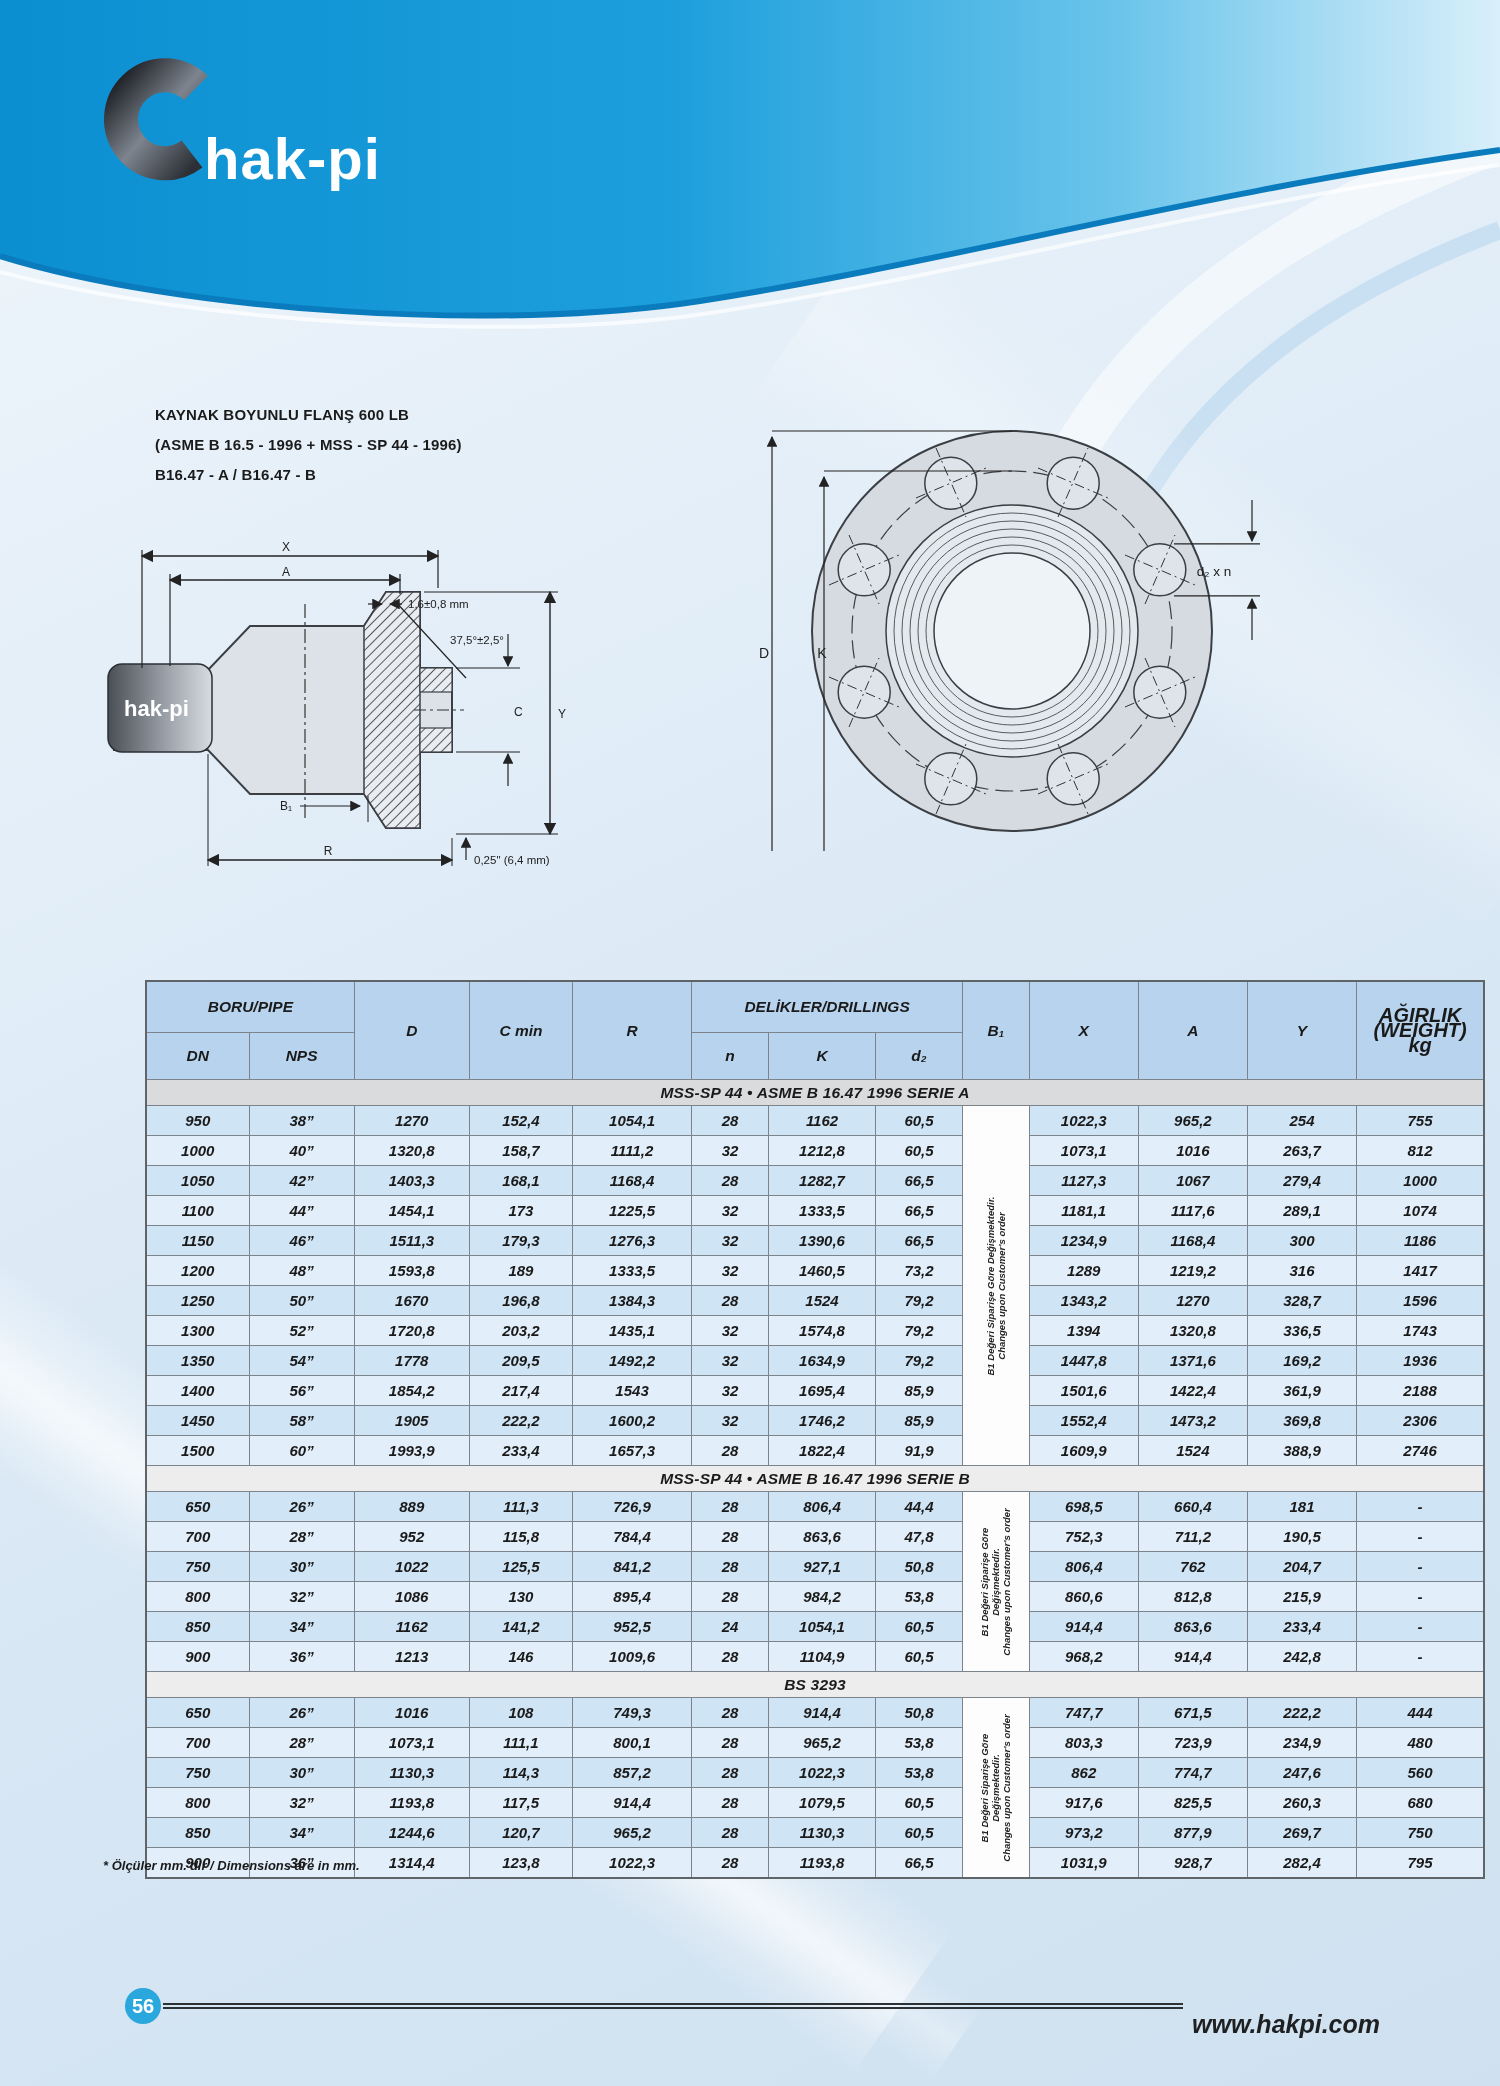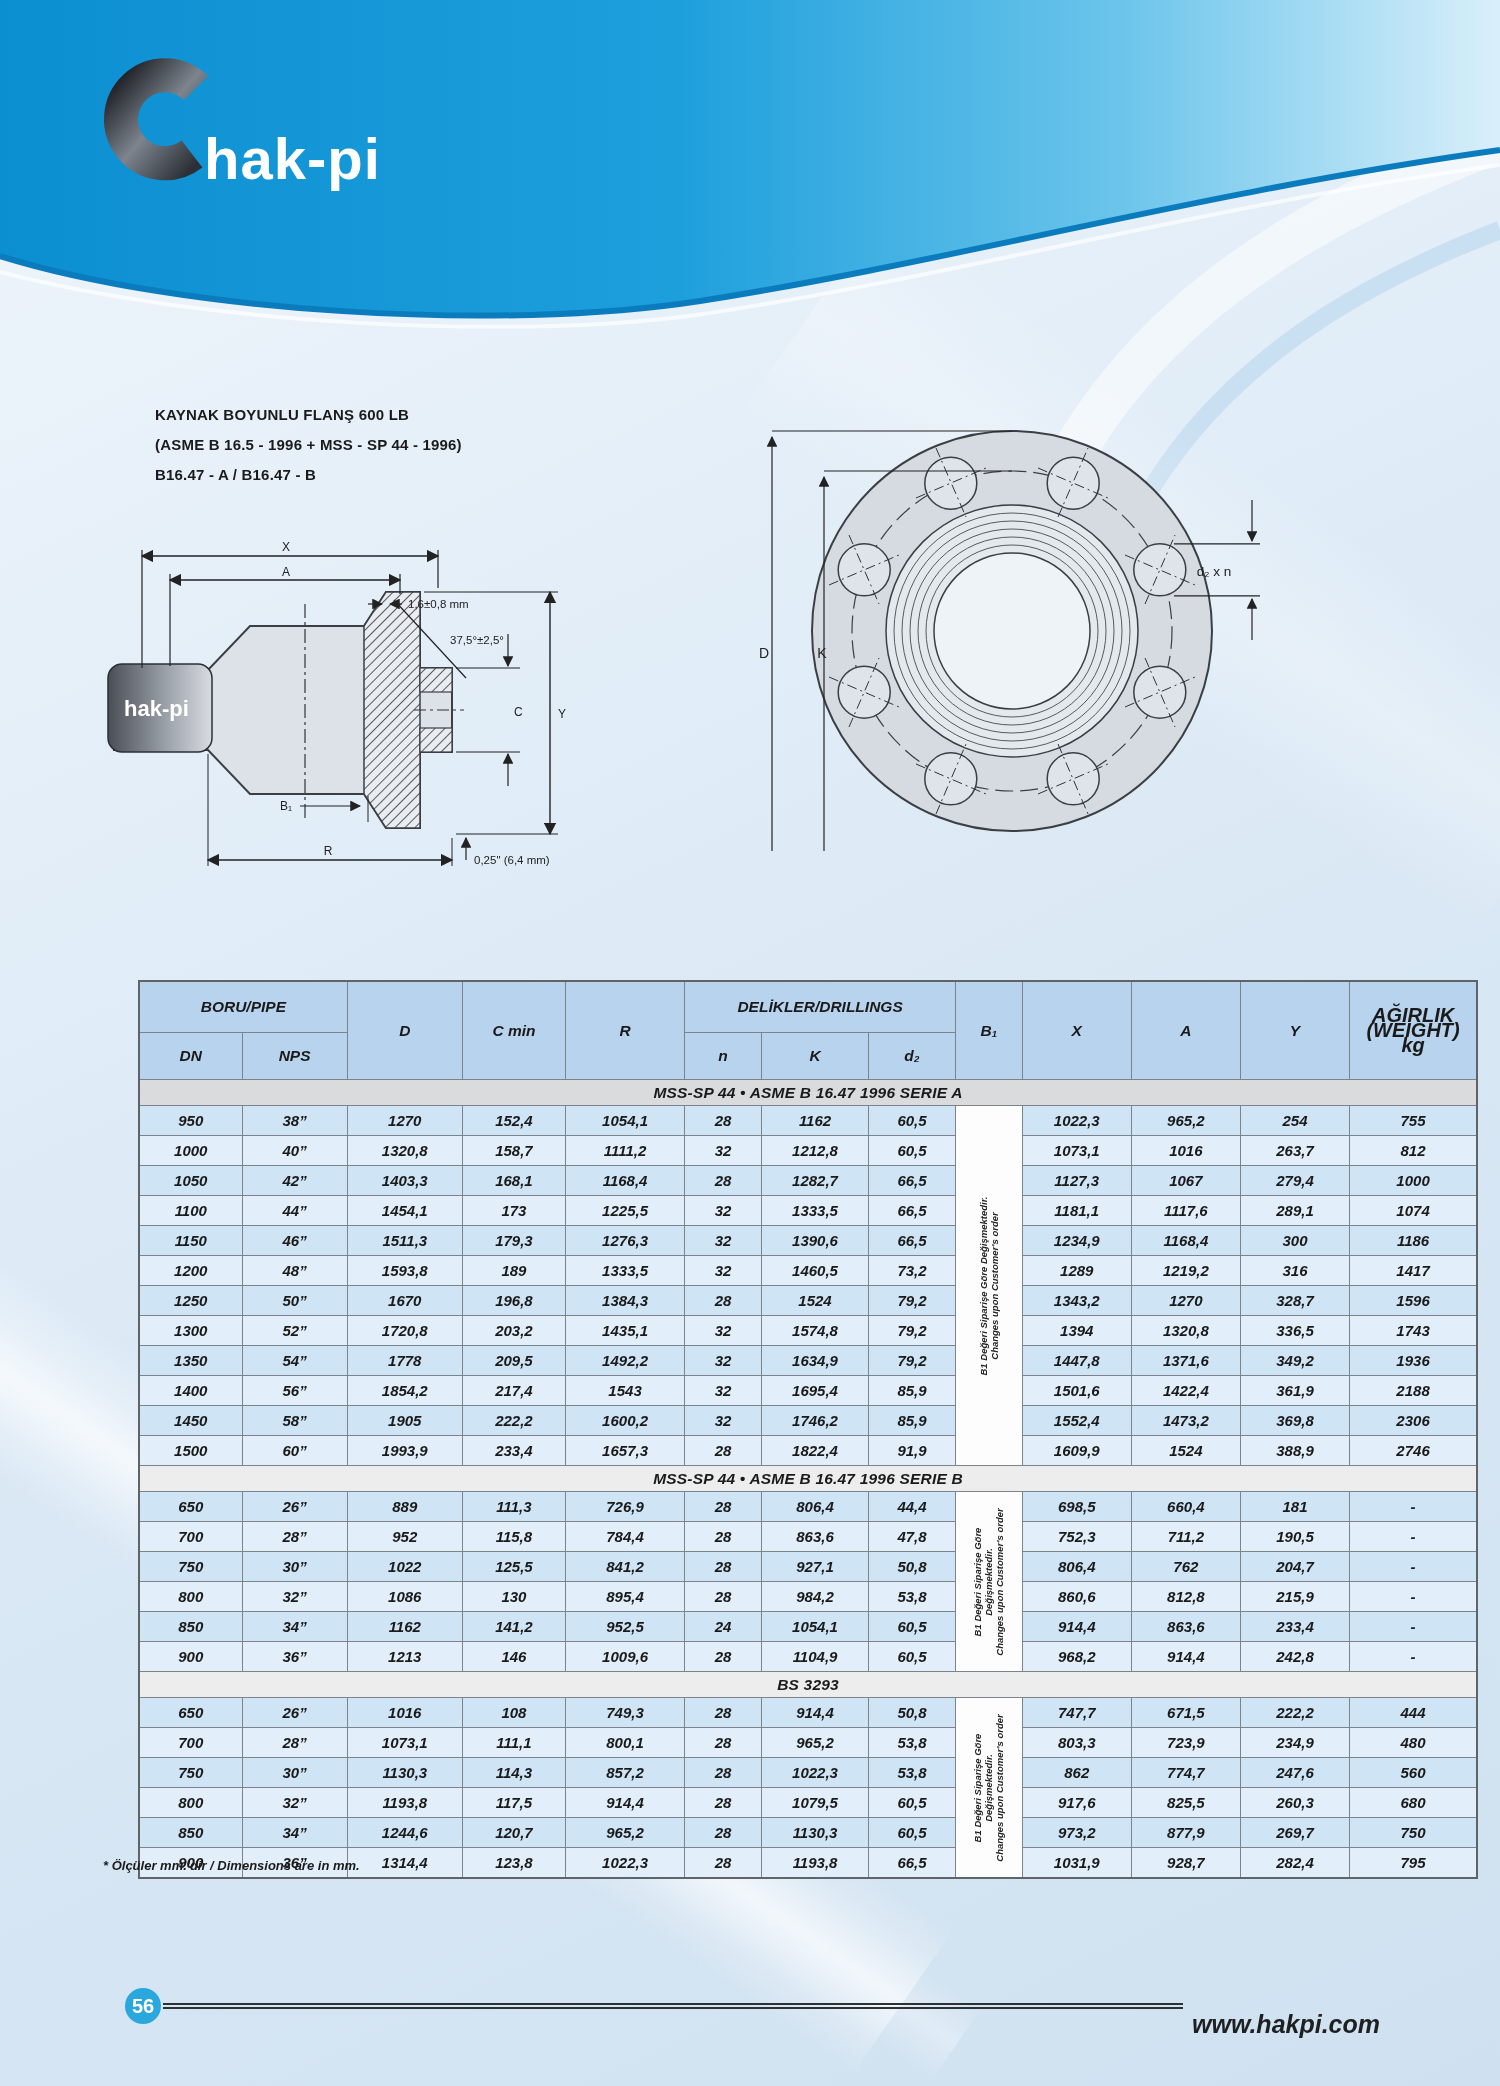--- a/index.html
+++ b/index.html
@@ -14,21 +14,21 @@
   .s3{width:260px;height:900px;left:1050px;top:120px;opacity:.5;}
   
   .logo{position:absolute;left:88px;top:50px;display:flex;align-items:flex-end;z-index:5;}
   .logo .brand{color:#ffffff;font-weight:bold;font-size:58px;letter-spacing:1px;line-height:1;margin-left:-14px;margin-bottom:2px;}
   
   .titleblock{position:absolute;left:155px;top:400px;z-index:4;}
   .titleblock div{font-weight:bold;font-size:15px;line-height:30px;letter-spacing:.2px;}
   
   .draw{position:absolute;z-index:3;}
   
-  .tablewrap{position:absolute;left:90px;top:980px;width:1188px;z-index:4;padding-left:48px;}
+  .tablewrap{position:absolute;left:97px;top:980px;width:1188px;z-index:4;padding-left:48px;}
   table.flange{border-collapse:collapse;width:1340px;table-layout:fixed;
     font-style:italic;font-weight:bold;border:2px solid #5f6468;}
   table.flange th,table.flange td{border:1px solid #7d838a;text-align:center;vertical-align:middle;
     font-size:15px;padding:0 2px;overflow:hidden;}
   table.flange thead th{background:#b7d3ed;height:50px;font-size:15.5px;}
   table.flange thead tr:nth-child(2) th{height:46px;}
   .wcell span{display:block;font-size:20px;line-height:15px;}
   tr.band td{background:#d9dbdd;height:25px;font-size:15.5px;letter-spacing:.2px;}
   tr.band.light td{background:#ededee;}
   td.dcell{height:29px;background:#cfe4f5;}
@@ -394,21 +394,21 @@
             <td class="dcell">1350</td>
             <td class="dcell">54”</td>
             <td class="dcell">1778</td>
             <td class="dcell">209,5</td>
             <td class="dcell">1492,2</td>
             <td class="dcell">32</td>
             <td class="dcell">1634,9</td>
             <td class="dcell">79,2</td>
             <td class="dcell">1447,8</td>
             <td class="dcell">1371,6</td>
-            <td class="dcell">349,2</td>
+            <td class="dcell">169,2</td>
             <td class="dcell">1936</td>
           </tr>
           <tr class="alt">
             <td class="dcell">1400</td>
             <td class="dcell">56”</td>
             <td class="dcell">1854,2</td>
             <td class="dcell">217,4</td>
             <td class="dcell">1543</td>
             <td class="dcell">32</td>
             <td class="dcell">1695,4</td>

